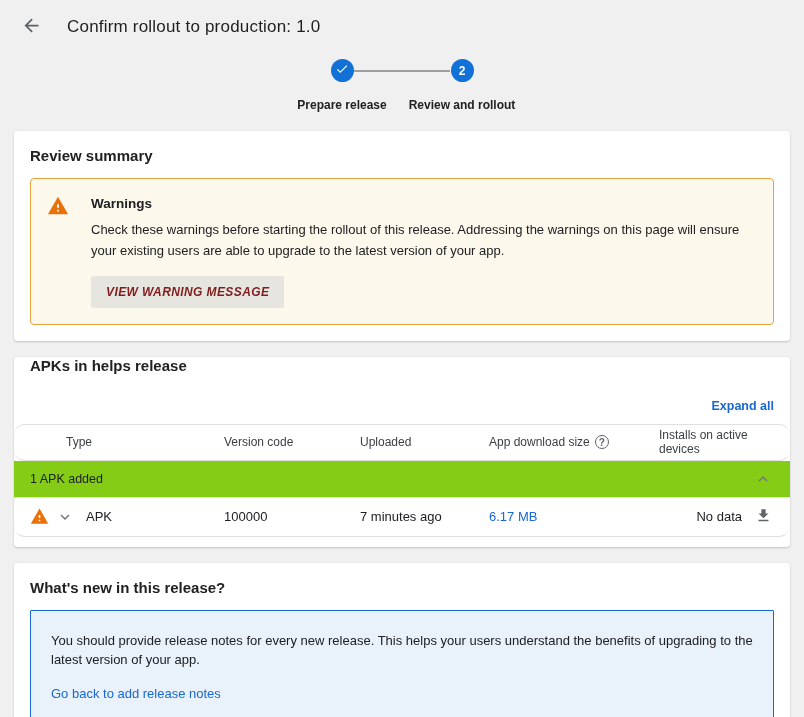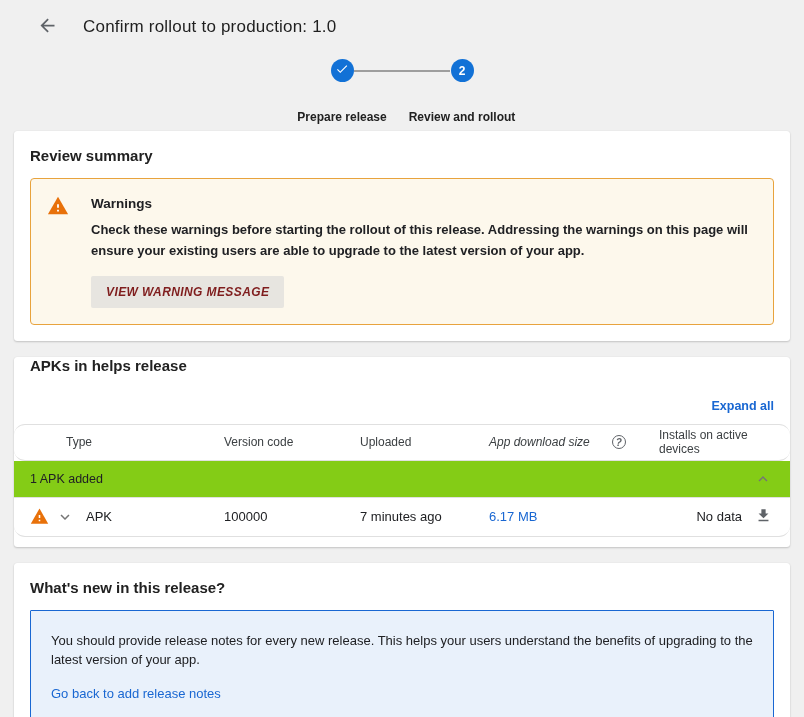--- a/index.html
+++ b/index.html
@@ -6,64 +6,64 @@
   html, body { margin: 0; padding: 0; }
   body {
     width: 804px; min-height: 717px;
     background: #f0f0f0;
     font-family: "Liberation Sans", sans-serif;
     color: #202124;
   }
   .page { width: 804px; padding-bottom: 20px; }
 
   
-  .topbar { display: flex; align-items: center; gap: 24px; padding: 15px 16px 4px 35px; }
+  .topbar { display: flex; align-items: center; gap: 24px; padding: 15px 16px 4px 19px; }
   .back-btn { width: 24px; height: 24px; border: none; background: transparent; padding: 0; cursor: pointer; display: flex; align-items: center; justify-content: center; }
   .back-btn svg { fill: #5f6368; }
   .page-title { font-size: 17px; font-weight: 400; color: #1f1f1f; letter-spacing: .2px; }
 
   
   .stepper { display: flex; justify-content: center; align-items: flex-start; margin: 16px 0 0; height: 58px; }
   .step { position: relative; display: flex; flex-direction: column; align-items: center; width: 24px; }
   .step-circle { width: 23px; height: 23px; border-radius: 50%; background: #1271d6; color: #fff;
     display: flex; align-items: center; justify-content: center; font-size: 12px; font-weight: bold; }
   .step-circle svg { fill: #fff; }
-  .step-label { position: absolute; top: 51px; left: 50%; transform: translateX(-50%);
+  .step-label { position: absolute; top: 39px; left: 50%; transform: translateX(-50%);
     white-space: nowrap; font-size: 12px; font-weight: bold; color: #212121; }
   .step-connector { width: 96px; height: 2px; background: #9e9e9e; margin-top: 11px; }
 
   
   .card { background: #fff; margin: 14px 14px 16px; border-radius: 3px;
     box-shadow: 0 1px 2px rgba(0,0,0,.18), 0 0 1px rgba(0,0,0,.12); }
   .card-pad { padding: 16px; }
   .card h2 { margin: 0 0 14px; font-size: 15px; font-weight: bold; color: #212121; }
 
   
   .warning-box { border: 1.5px solid #e8a33d; background: #fdf8ec; border-radius: 4px;
     padding: 15px 16px 16px; display: flex; gap: 22px; }
   .warn-icon { flex: 0 0 auto; margin-top: 1px; }
   .warn-title { font-size: 13.5px; font-weight: bold; margin: 2px 0 9px; }
-  .warn-body { font-size: 13px; line-height: 1.6; margin: 0 0 14px; color: #202124; max-width: 690px; font-weight: bold; }
+  .warn-body { font-size: 13px; line-height: 1.6; margin: 0 0 14px; color: #202124; max-width: 690px; }
   .btn-flat-gray { background: #e7e5e0; color: #7f1d1d; border: none; border-radius: 2px;
     font-family: inherit; font-size: 12px; font-weight: bold; letter-spacing: .4px;
     padding: 9px 15px; cursor: pointer; font-style: italic; }
 
   
   .card-apks { padding: 0 0 10px; }
   .card-apks h2 { margin: 16px 16px 8px; }
   .expand-row { text-align: right; padding: 14px 16px 10px; }
   .link { color: #1967d2; text-decoration: none; cursor: pointer; }
   .expand-row .link { font-size: 12.5px; font-weight: 600; }
 
   .trow { display: grid; grid-template-columns: 26px 30px 138px 136px 129px 170px 1fr 30px;
     align-items: center; padding: 0 16px; border-radius: 11px; }
   .thead { height: 37px; border-top: 1px solid #e0e0e0; border-bottom: 1px solid #e0e0e0;
     font-size: 12px; color: #3c4043; }
   .thead .th-type { grid-column: 1 / 4; padding-left: 36px; }
-  .th-size { display: flex; align-items: flex-end; gap: 22px; font-style: italic; }
+  .th-size { display: flex; align-items: flex-end; gap: 5px; }
   .help-icon { width: 14px; height: 14px; border: 1.4px solid #5f6368; border-radius: 50%;
     color: #5f6368; font-size: 10px; font-weight: bold; display: inline-flex;
     align-items: center; justify-content: center; cursor: pointer; }
   .th-installs { grid-column: 7 / 9; }
 
   .group-row { display: flex; justify-content: space-between; align-items: center;
     height: 37px; padding: 0 18px 0 16px; background: #84cc16; border-bottom: 1px solid #e0e0e0;
     font-size: 12.5px; color: #202124; cursor: pointer; }
   .chev { display: inline-flex; }
   .chev svg { fill: #757575; }

